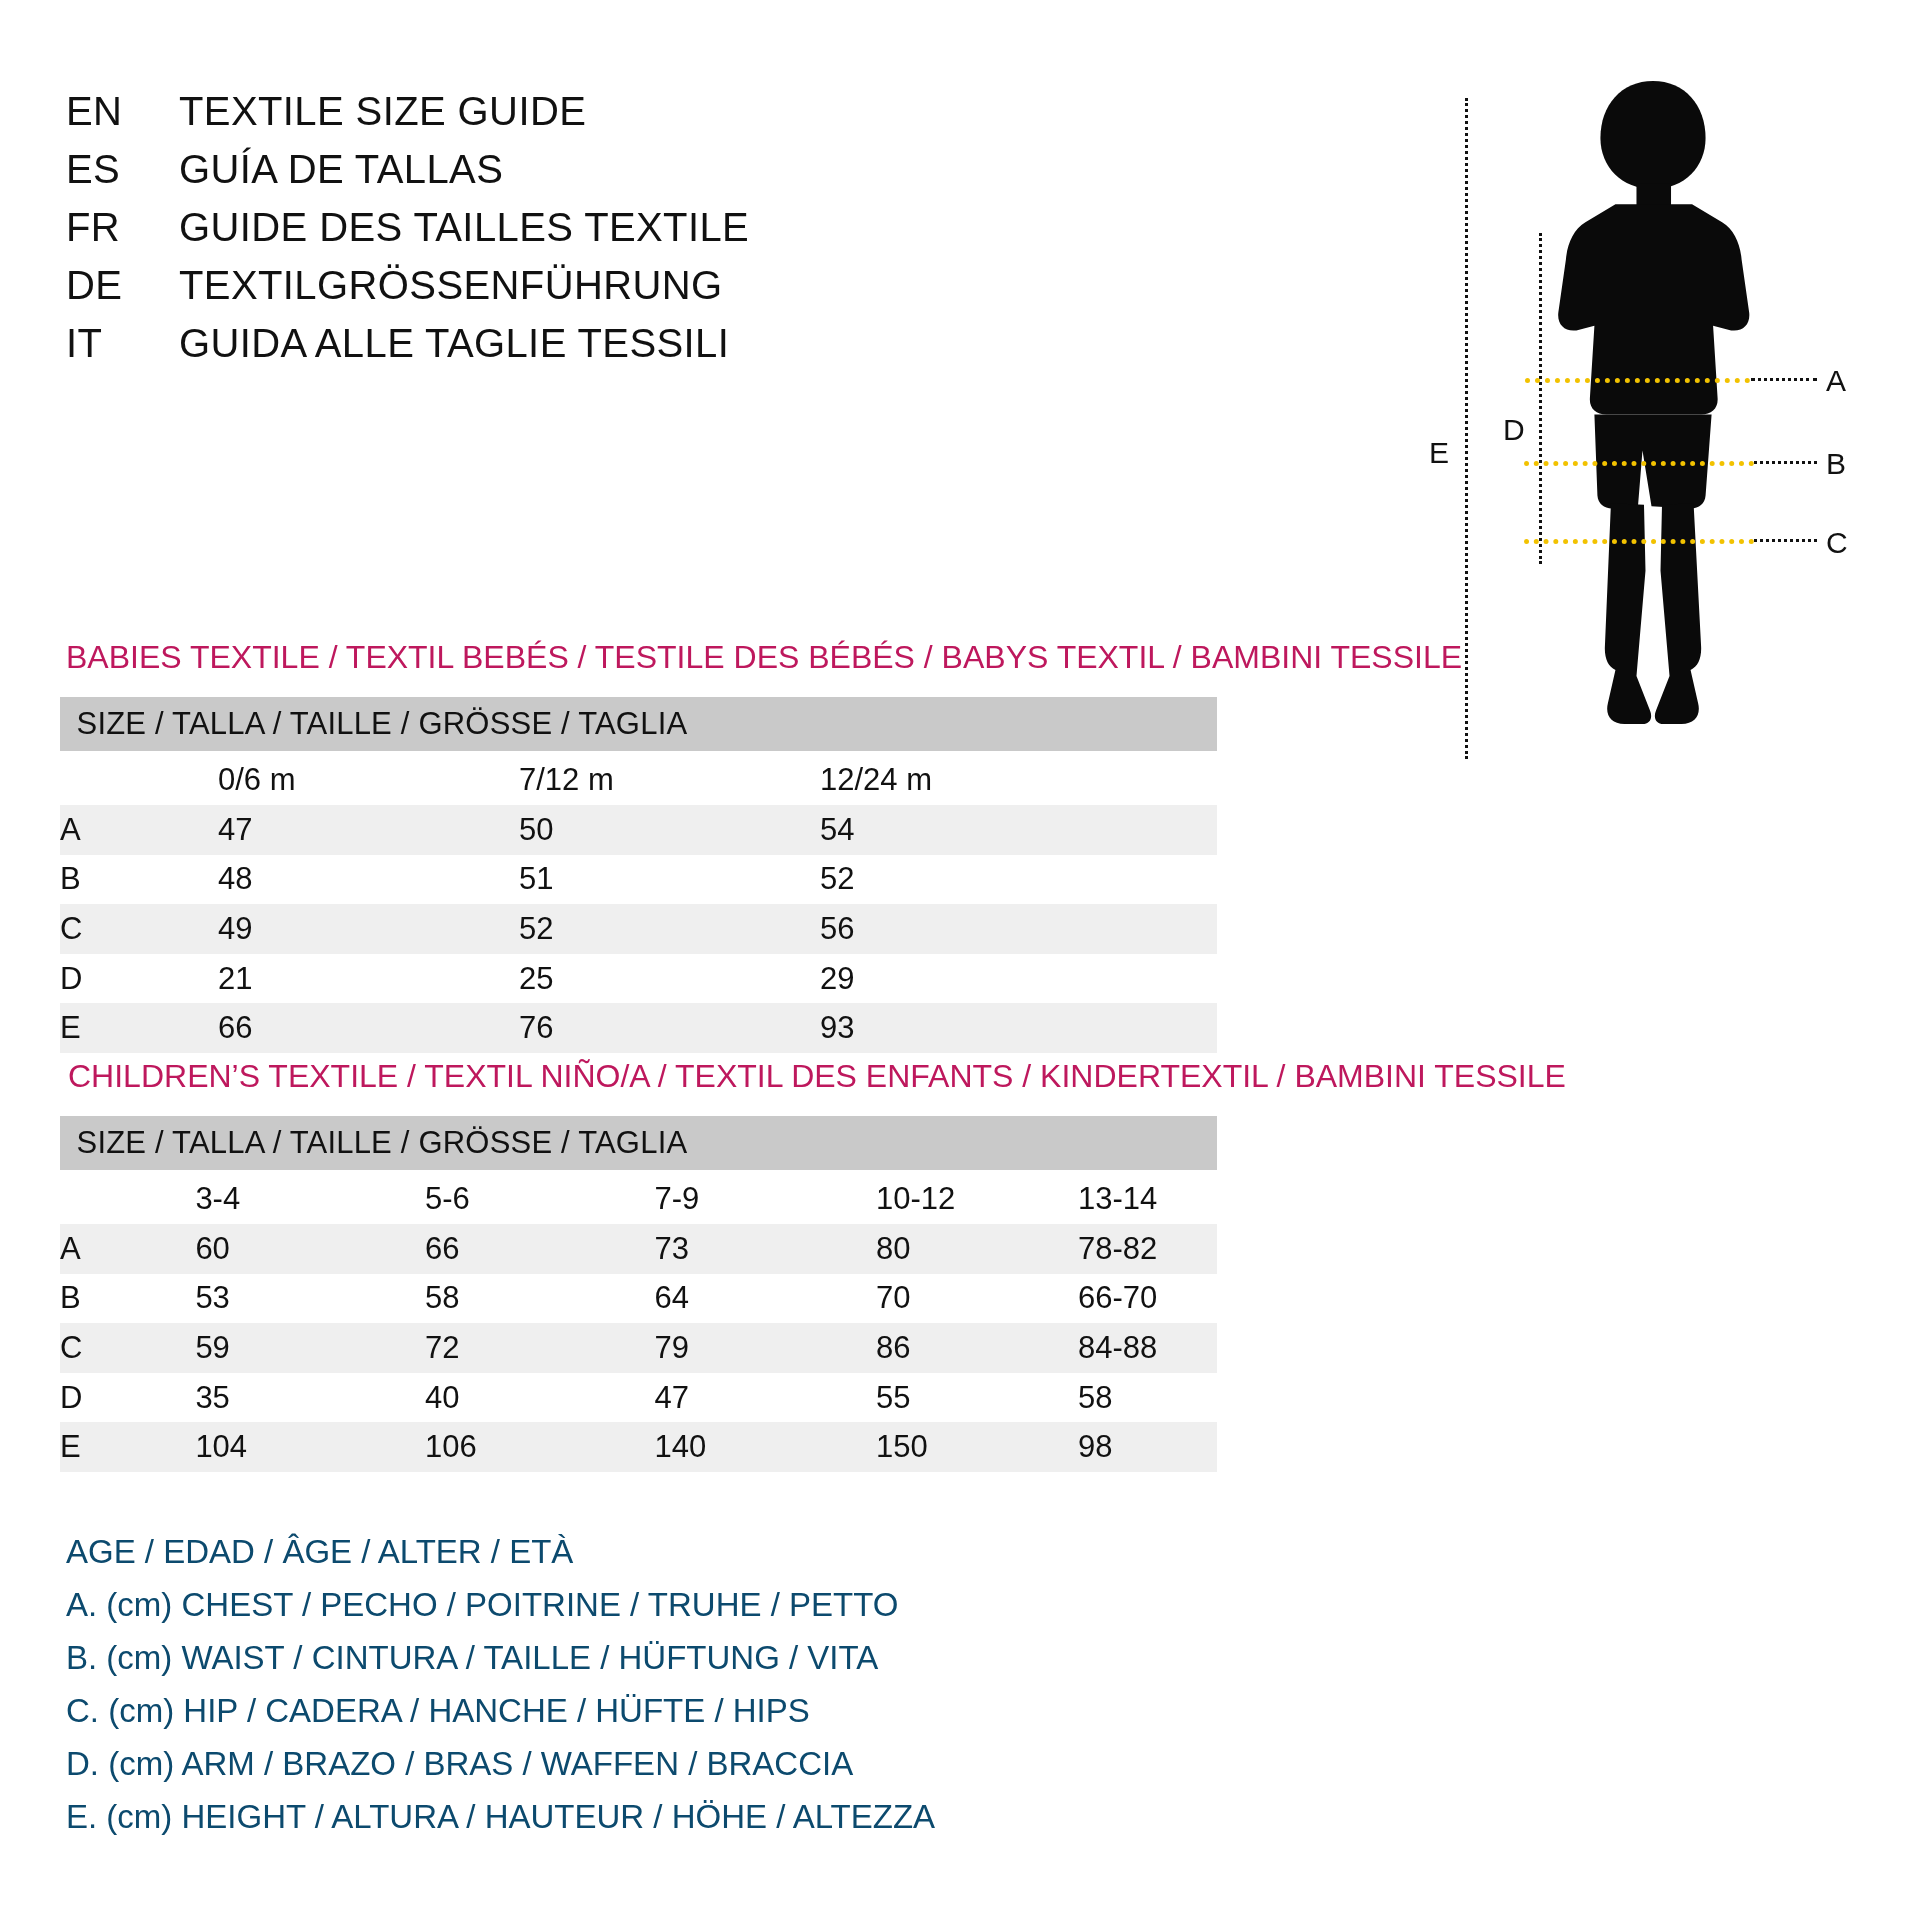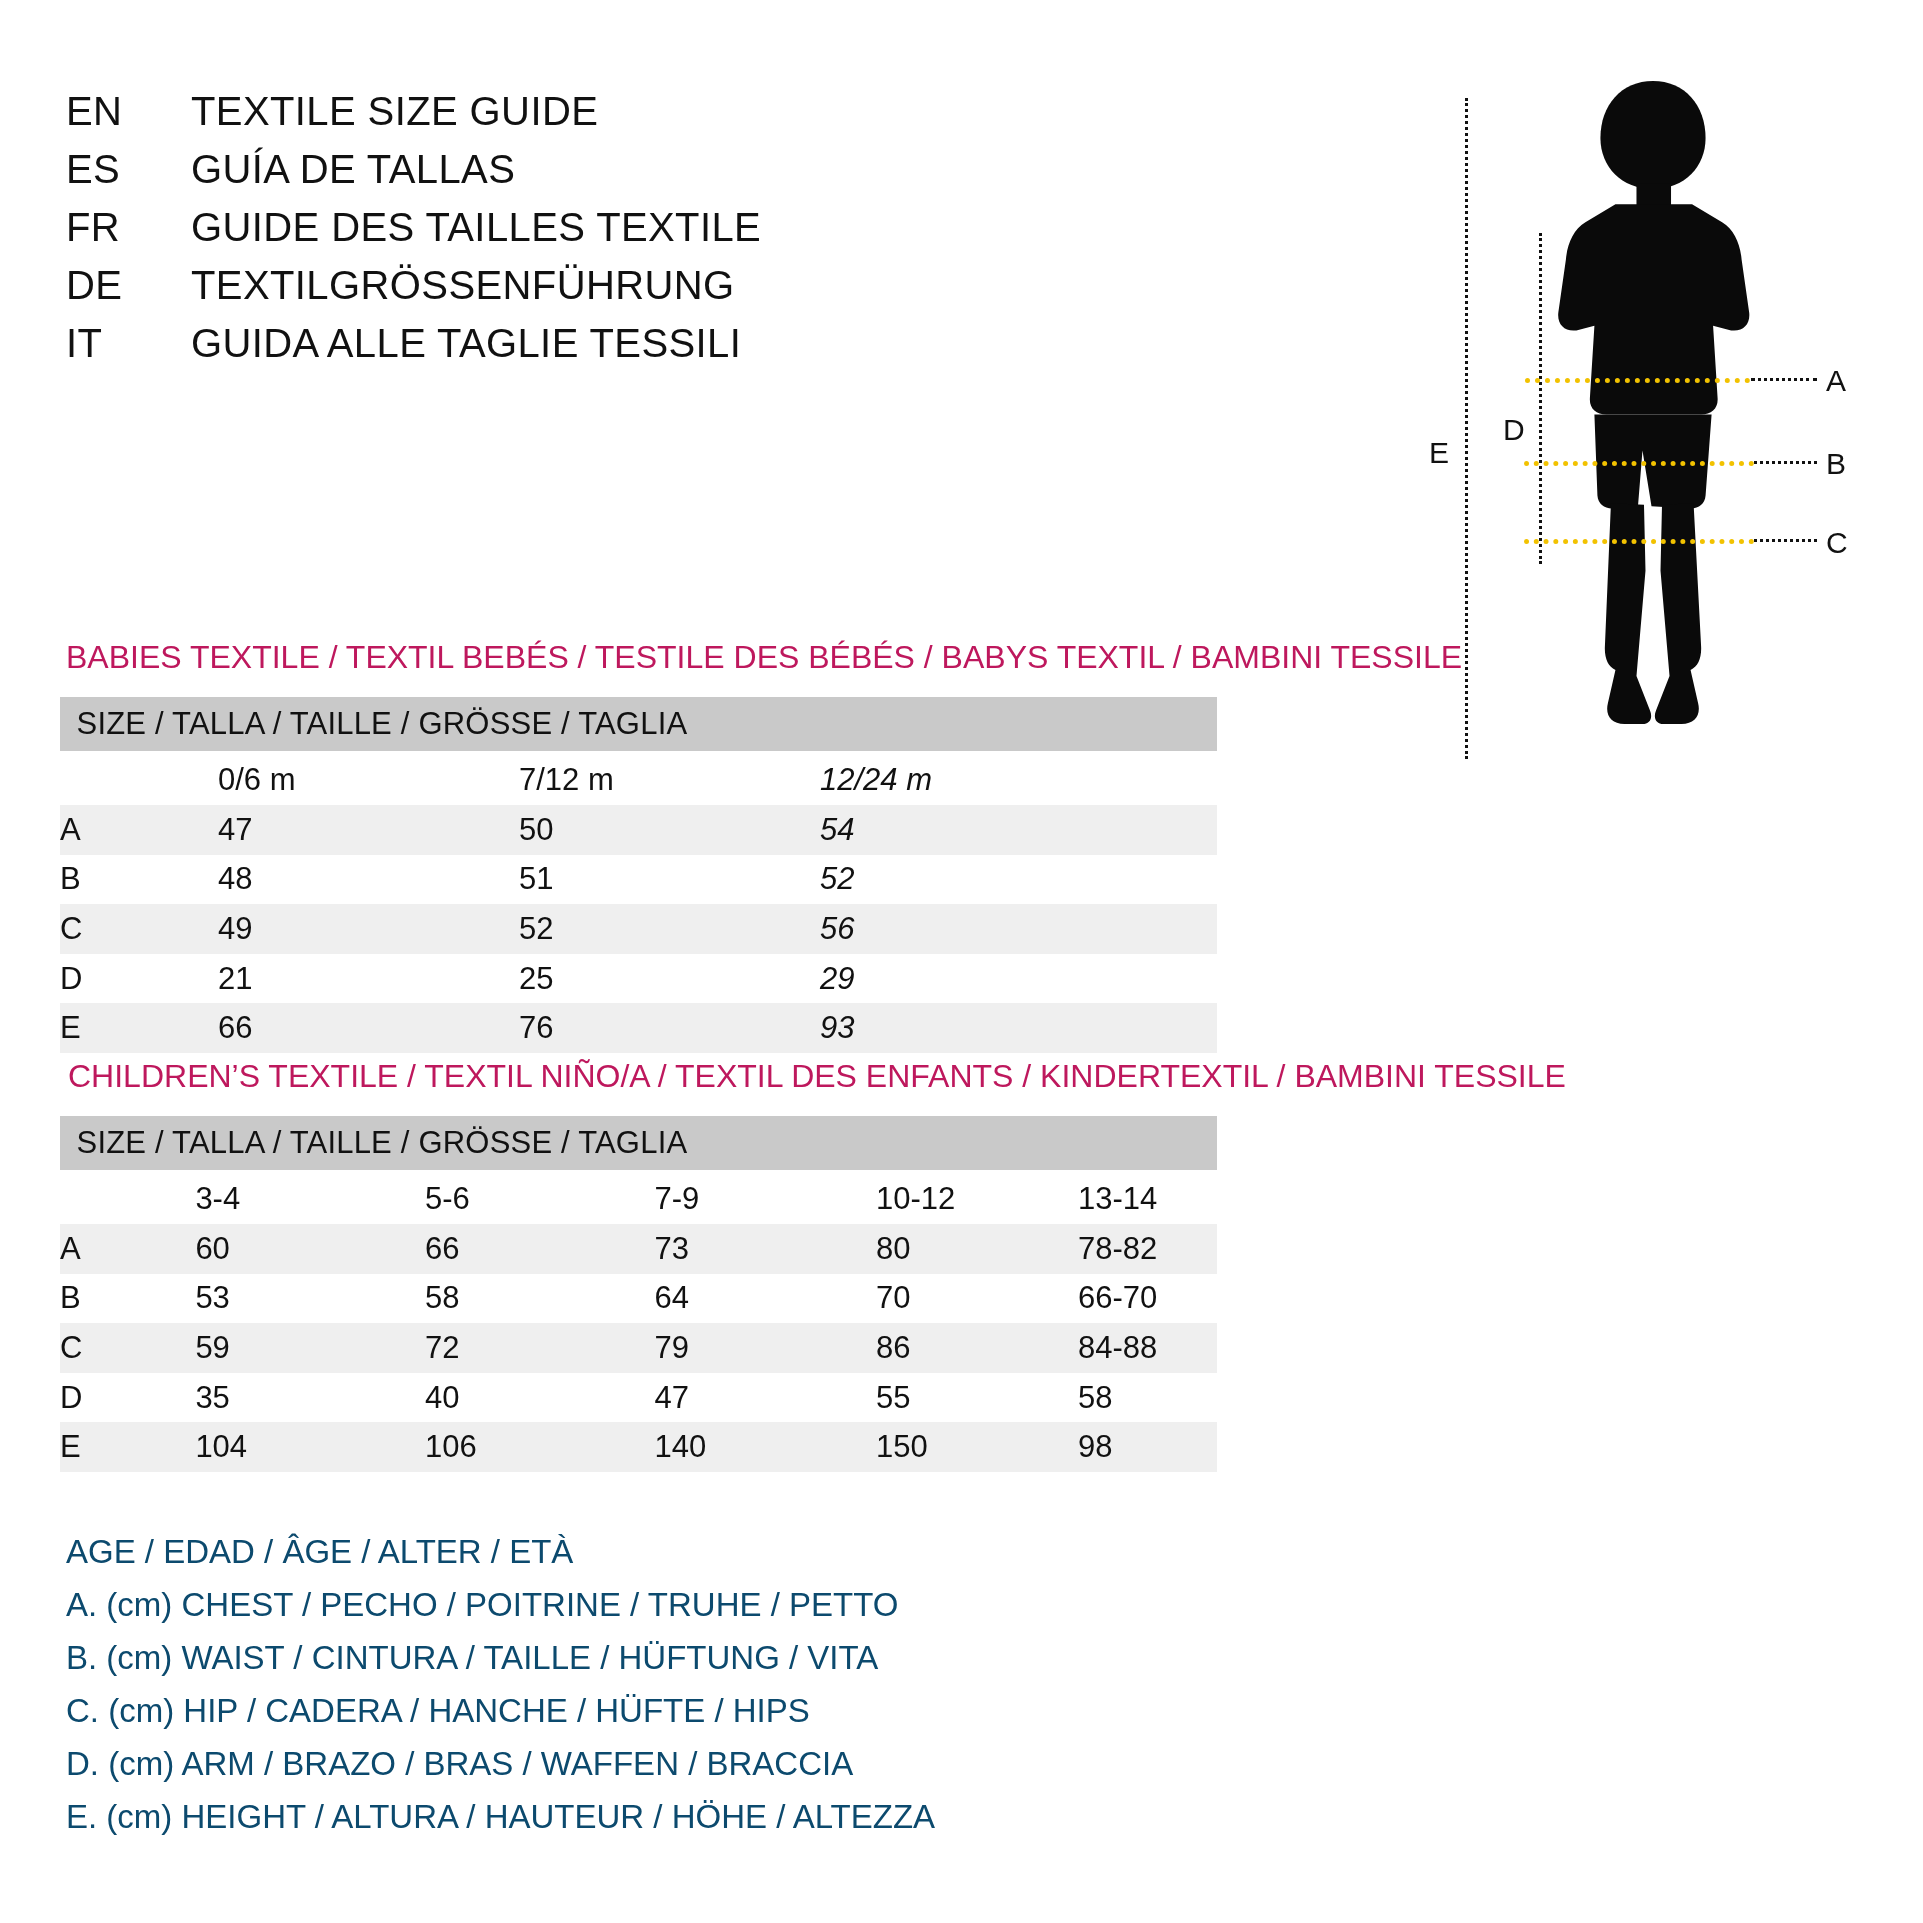--- a/index.html
+++ b/index.html
@@ -37,21 +37,20 @@
     font-size: 40px;
     letter-spacing: 0.4px;
     color: #111;
   }
   .lang-code {
     width: 113px;
     flex: 0 0 113px;
   }
   .lang-text {
     flex: 1 1 auto;
-    margin-left: 12px;
   }
 
   
   .figure-area {
     position: absolute;
     left: 1390px;
     top: 75px;
     width: 481px;
     height: 676px;
   }
@@ -144,21 +143,21 @@
     padding-left: 16.5px;
   }
   td.val {
     text-align: left;
   }
 
   
   .tbl-babies td.c0 { width: 75px; }
   .tbl-babies td.c1 { width: 218px; padding-left: 83px; margin-top: 21px; }
   .tbl-babies td.c2 { width: 218px; padding-left: 83px; }
-  .tbl-babies td.c3 { width: 218px; padding-left: 83px; font-style: italic; }
+  .tbl-babies td.c3 { width: 218px; padding-left: 83px; }
   .tbl-babies td.cfill { }
 
   
   .tbl-children td.c0 { width: 75px; }
   .tbl-children td.c1 { width: 218px; padding-left: 83px; }
   .tbl-children td.c2 { width: 218px; padding-left: 83px; }
   .tbl-children td.c3 { width: 218px; padding-left: 83px; }
   .tbl-children td.c4 { width: 210px; padding-left: 75px; }
   .tbl-children td.c5 { width: 210px; padding-left: 60px; }
 

